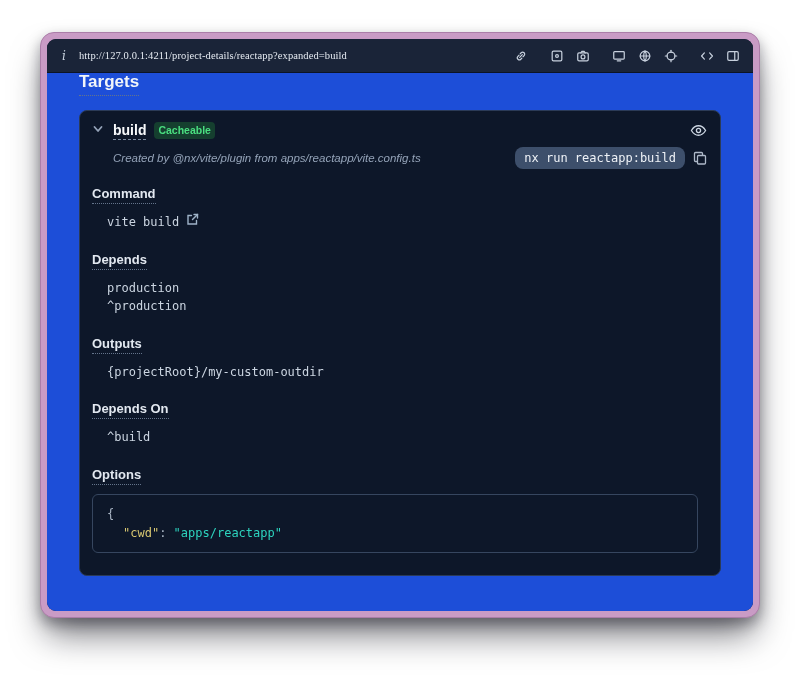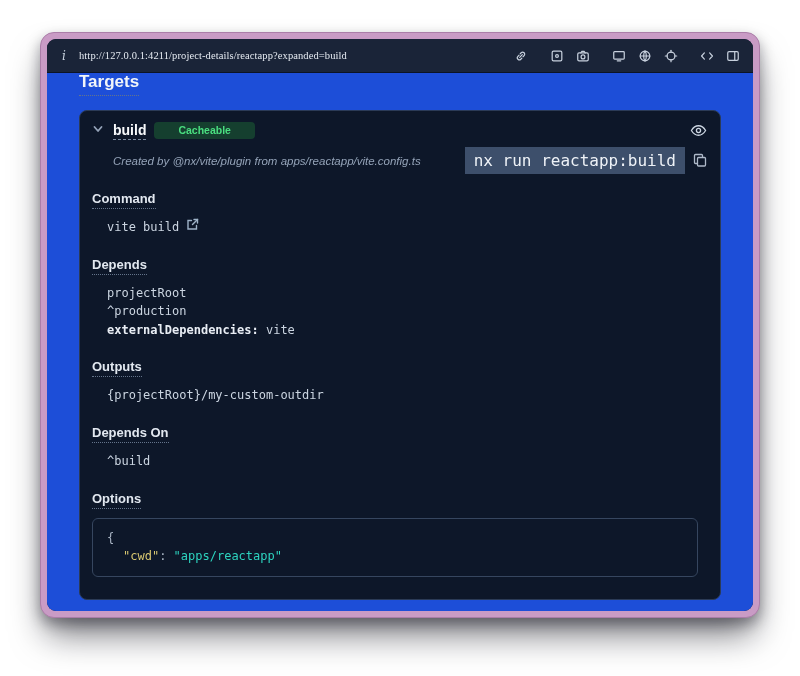--- a/index.html
+++ b/index.html
@@ -37,30 +37,30 @@
 
   .card {
     border:1px solid #2b3b57; border-radius:8px; margin-top:14px; background:#0d1729;
   }
   .card-header { display:flex; align-items:flex-start; gap:8px; padding:11px 12px 3px 12px; }
   .chev { width:13px; height:13px; color:#94a3b8; display:flex; align-items:center; }
   .chev svg { width:12px; height:12px; stroke:currentColor; fill:none; stroke-width:1.8; stroke-linecap:round; stroke-linejoin:round; }
   .target-name { color:#f8fafc; font-size:14px; font-weight:bold; border-bottom:1px dashed #7a8aa0; padding-bottom:1px; cursor:pointer; }
   .badge {
     background:#153f2f; color:#4ade80; font-size:10.5px; font-weight:bold;
-    padding:3px 24px; border-radius:4px; line-height:1;
+    padding:3px 4px; border-radius:4px; line-height:1;
   }
   .eye-btn { margin-left:auto; color:#cbd5e1; width:18px; height:18px; cursor:pointer; }
   .eye-btn svg { width:17px; height:17px; stroke:currentColor; fill:none; stroke-width:1.4; }
 
   .card-subheader { display:flex; align-items:center; gap:8px; padding:4px 12px 13px 33px; }
   .created-by { color:#94a3b8; font-style:italic; font-size:11.5px; flex:1 1 auto; }
   .run-chip {
     background:#3d4f6b; color:#eef2f7; font-family:"DejaVu Sans Mono",monospace;
-    font-size:16px; padding:4px 9px; border-radius:0; white-space:nowrap;
+    font-size:12px; padding:4px 9px; border-radius:8px; white-space:nowrap;
   }
   .copy-btn { width:15px; height:15px; color:#aeb9c9; cursor:pointer; }
   .copy-btn svg { width:14px; height:14px; stroke:currentColor; fill:none; stroke-width:1.3; }
 
   .card-body { padding:2px 22px 22px 12px; }
   .sec-label {
     display:inline-block; color:#e2e8f0; font-size:13px; font-weight:bold;
     border-bottom:1px dotted #64748b; padding-bottom:2px; text-align:right;
   }
   .sec-content { margin-top:9px; padding-left:15px; font-family:"DejaVu Sans Mono",monospace; font-size:12px; color:#cbd5e1; line-height:1.55; }
@@ -189,23 +189,22 @@
                   <path d="M5.5 2.5H2v8.5h8.5V7.5"></path>
                   <path d="M8 1.5h3.5V5"></path>
                   <path d="M11.5 1.5L6.5 6.5"></path>
                 </svg>
             </span>
           </div>
 
           <br>
           <span class="sec-label">Depends</span>
           <div class="sec-content">
-            <div>projectRoot</div>
+            <div>production</div>
             <div>^production</div>
-            <div><span class="bold-key">externalDependencies:</span><span> vite</span></div>
           </div>
 
           <br>
           <span class="sec-label">Outputs</span>
           <div class="sec-content">{projectRoot}/my-custom-outdir</div>
 
           <br>
           <span class="sec-label">Depends On</span>
           <div class="sec-content">^build</div>
 

